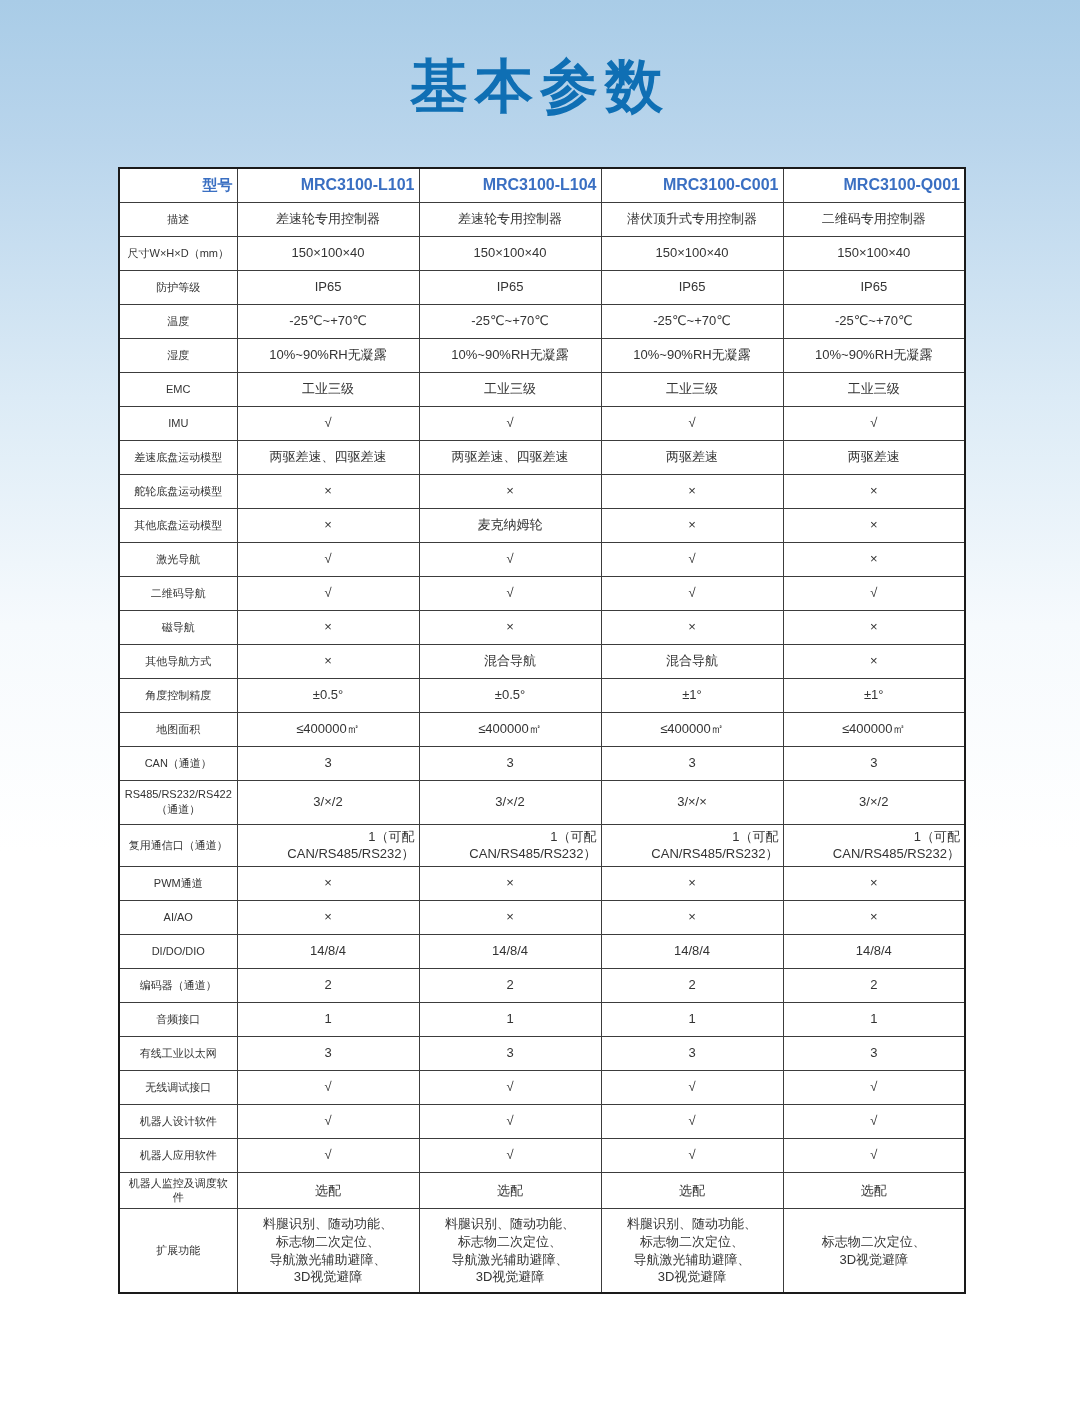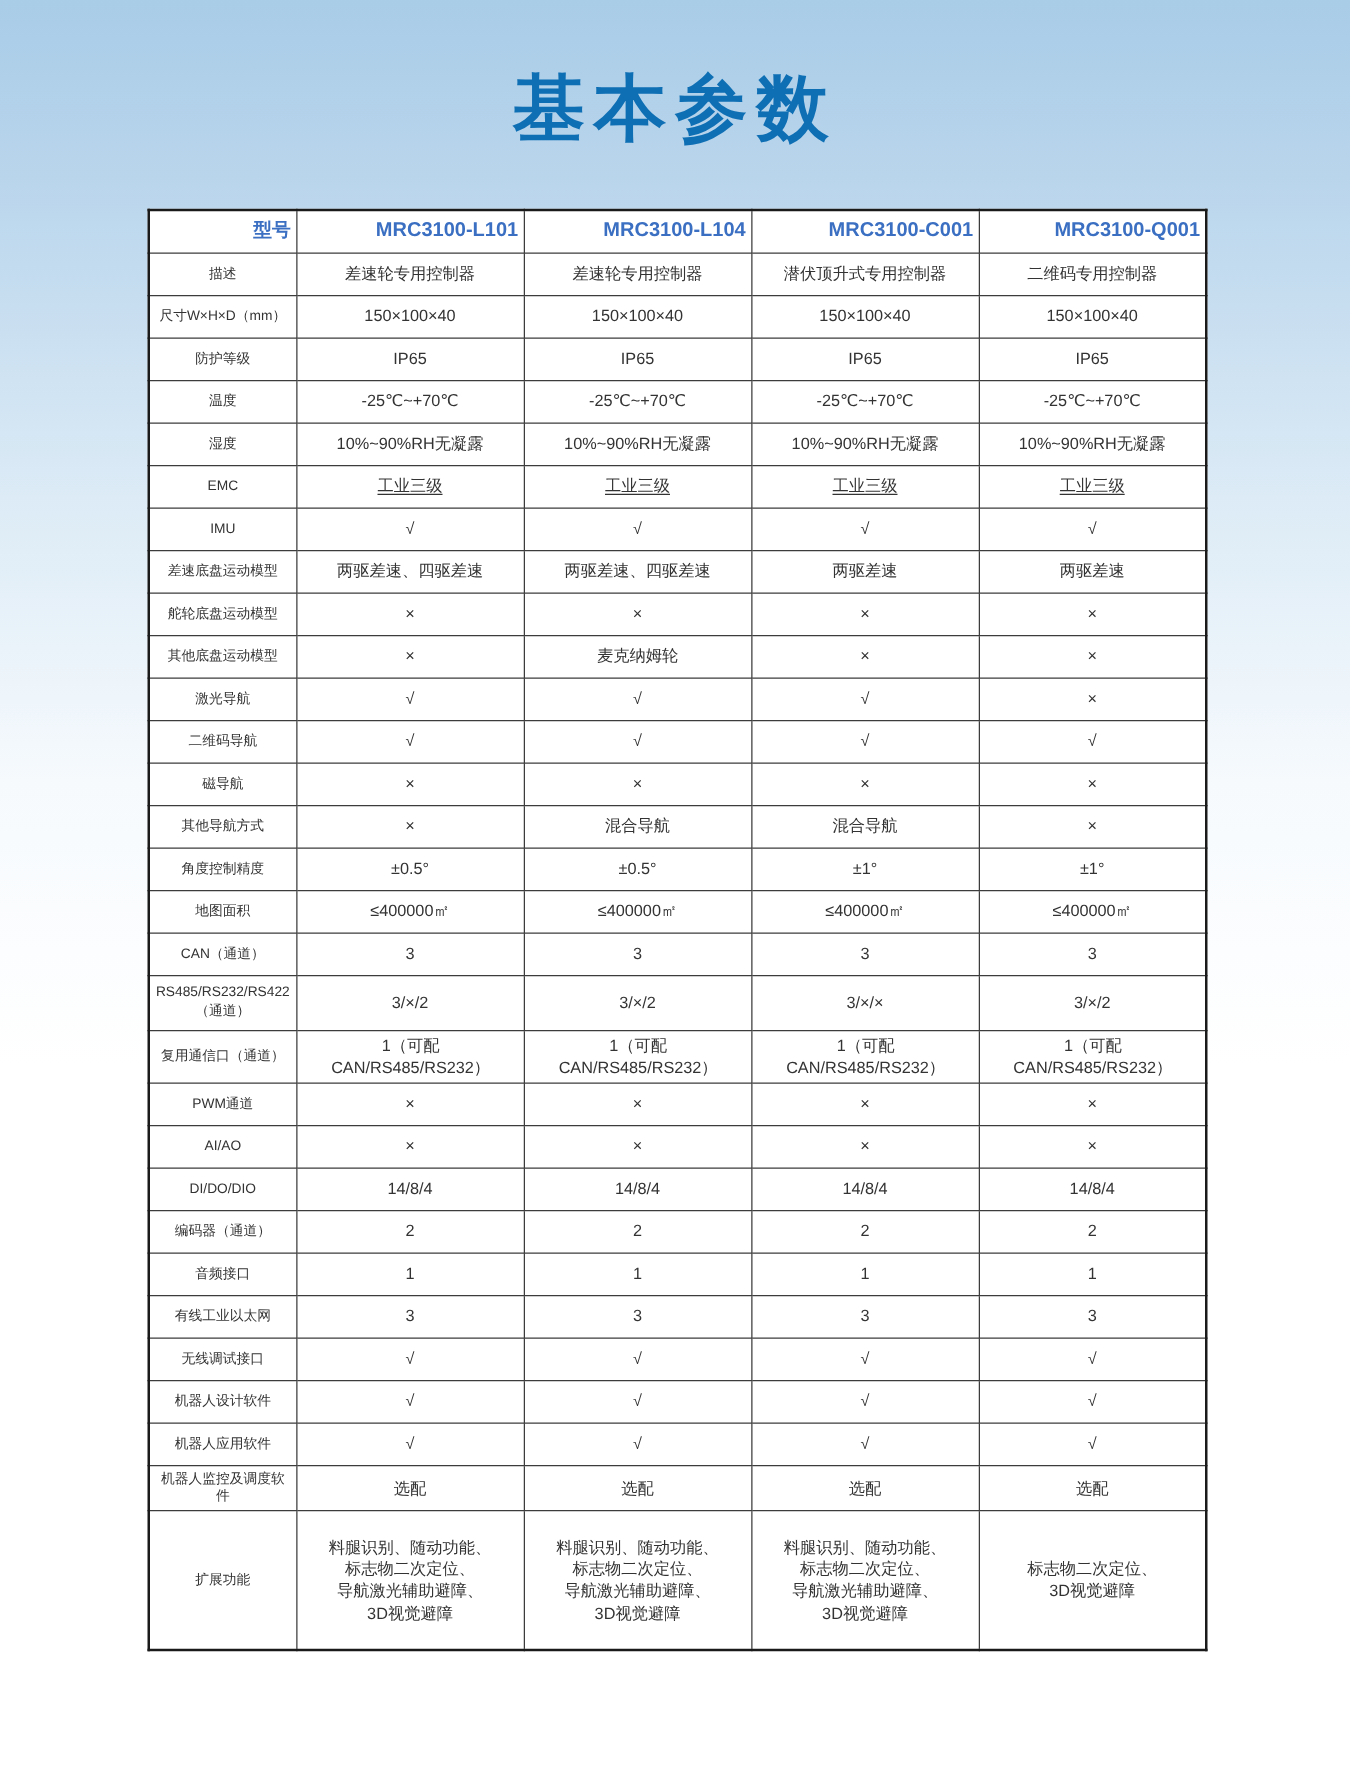--- a/index.html
+++ b/index.html
@@ -38,23 +38,23 @@
   }
   .spec-table thead th{
     height:34px;font-size:16px;font-weight:bold;color:var(--header-blue);text-align:right;
   }
   .spec-table thead th.corner{font-size:15px;}
   .spec-table tbody td{
     height:34px;font-size:13px;color:var(--cell-text);font-weight:normal;
   }
   .spec-table tbody td.row-label{font-size:11px;}
   .spec-table tbody tr.tall td{height:44px;}
-  .spec-table tbody tr.xl td{height:111px;}
-  .spec-table tbody td.underline{text-decoration:underline;text-underline-offset:2px;margin-left:48px;}
-  .spec-table tbody td.left{text-align:center;padding-left:5px;margin-left:40px;}
+  .spec-table tbody tr.xl td{height:84px;}
+  .spec-table tbody td.underline{text-underline-offset:2px;margin-left:48px;}
+  .spec-table tbody td.left{text-align:right;padding-left:5px;margin-left:40px;}
 </style>
 </head>
 <body>
 
 <h1 class="page-title">基本参数</h1>
 
 <table class="spec-table">
   <colgroup>
     <col class="c-label">
     <col class="c-model">

